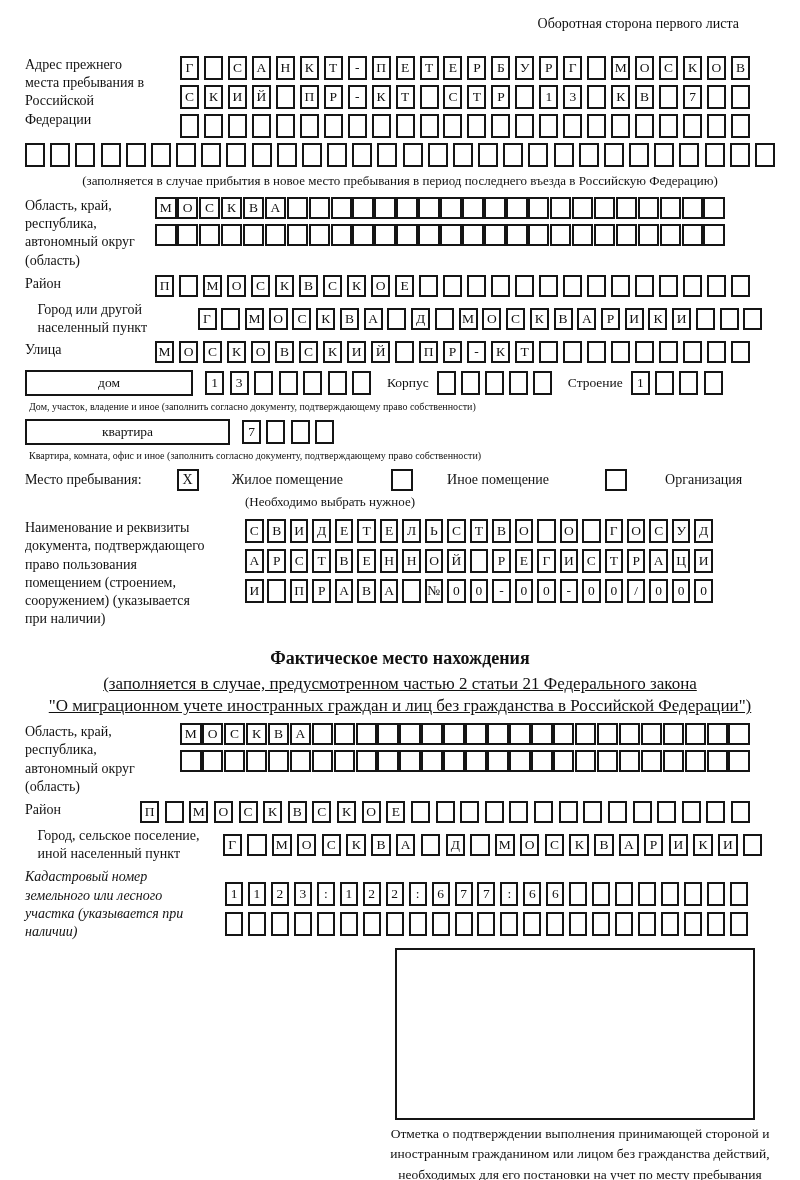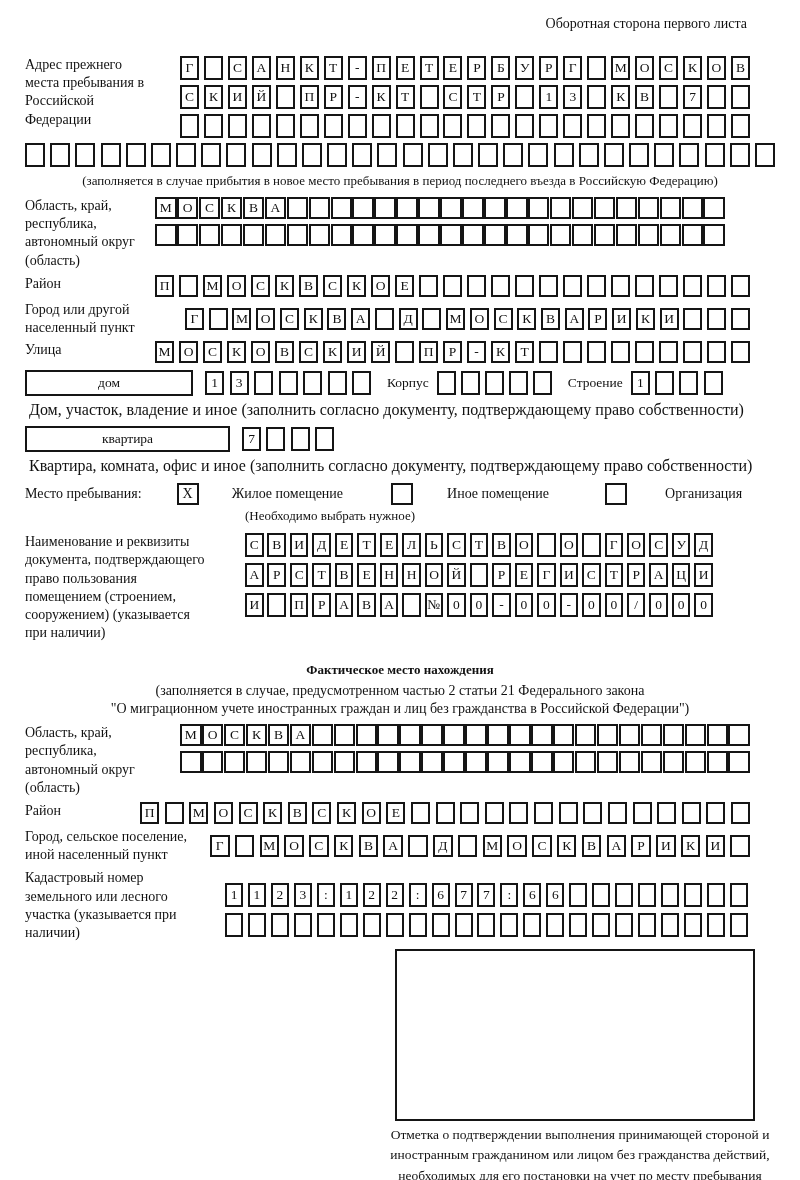--- a/index.html
+++ b/index.html
@@ -2,33 +2,33 @@
 <html><head>
 <meta charset="utf-8">
 <style>
   html,body{margin:0;padding:0;background:#888;}
   .page{
     width:800px;height:1180px;box-sizing:border-box;
     margin:0 auto;background:#ffffff;color:#111;
     padding:16px 25px 0 25px;position:relative;overflow:hidden;
     font-family:"Liberation Serif","DejaVu Serif",serif;
   }
-  .page-note{text-align:right;font-size:14px;margin-right:28px;}
+  .page-note{text-align:right;font-size:14px;margin-right:36px;}
   .field{display:flex;align-items:flex-start;}
-  .field.v-center{align-items:center;}
+  .field.v-center{align-items:center;justify-content:center;}
   .flabel{font-size:14px;line-height:1.3;box-sizing:border-box;}
   .rows{display:flex;flex-direction:column;gap:5px;}
   .cells{display:flex;justify-content:space-between;}
   .cell{
     box-sizing:border-box;flex:0 0 var(--cw,19px);height:var(--ch,22px);
     border:2px solid #151515;display:flex;align-items:center;justify-content:center;
     font-size:13.5px;background:#fff;
   }
   .caption-c{text-align:center;font-size:13px;margin-top:6px;}
-  .caption-l{font-size:16px;margin-top:5px;margin-left:4px;}
+  .caption-l{font-size:10px;margin-top:5px;margin-left:4px;}
   .sec-title{text-align:center;font-weight:bold;font-size:15px;margin-top:9px;}
   
   .block-a{margin-top:24px;}
   .fa-label{flex:0 0 155px;padding-right:30px;}
   .row-a{width:570px;--cw:19px;--ch:24px;}
   .row-a-full{width:750px;margin-top:5px;--cw:20px;--ch:24px;}
   
   .f-region{margin-top:8px;}
   .lbl-130{flex:0 0 130px;padding-right:18px;}
   .row-contig{width:570px;--cw:21.5px;--ch:22px;}
@@ -48,30 +48,30 @@
   .cg-apt{width:92px;margin-left:12px;--cw:19px;--ch:24px;}
   .inline-lbl{margin:0 8px 0 16px;}
   .stay-row{margin-top:8px;display:flex;align-items:center;font-size:14px;gap:24px;}
   .chk{box-sizing:border-box;width:22px;height:22px;border:2px solid #151515;display:flex;align-items:center;justify-content:center;font-size:14px;}
   .stay-note{font-size:13px;width:310px;margin-left:150px;text-align:center;margin-top:3px;}
   .f-doc{margin-top:9px;}
   .lbl-doc{flex:0 0 220px;padding-right:30px;}
   .rows-doc{gap:6px;}
   .row-doc{width:468px;--cw:18.5px;--ch:24px;}
   
-  .al-title{text-align:center;font-weight:bold;font-size:13px;margin-top:20px;}
-  .al-note{text-align:center;font-size:14px;margin-top:5px;}
+  .al-title{text-align:center;font-weight:bold;font-size:18px;margin-top:20px;}
+  .al-note{text-align:center;font-size:17px;margin-top:5px;text-decoration:underline;}
   .lbl-155{flex:0 0 155px;padding-right:30px;}
   .f-region3{margin-top:7px;}
   .lbl-115{flex:0 0 115px;padding-right:10px;}
   .row-610{width:610px;--cw:19px;--ch:22px;}
   .lbl-185{flex:0 0 185px;padding-right:4px;}
   .row-540{width:540px;--cw:19.5px;--ch:22px;}
   .f-cad{margin-top:5px;}
-  .lbl-cad{flex:0 0 200px;padding-right:31px;}
+  .lbl-cad{flex:0 0 200px;padding-right:31px;font-style:italic;}
   .cad-rows{padding-top:14px;gap:6px;}
   .row-cad{width:523px;--cw:18px;--ch:24px;}
   .stamp-box{margin-left:370px;margin-top:7px;width:360px;height:172px;border:2px solid #151515;box-sizing:border-box;}
   .stamp-note{margin-left:330px;width:450px;text-align:center;font-size:13.5px;line-height:1.5;margin-top:4px;}
 </style>
 </head>
 <body>
 
 <div class="page">
 

